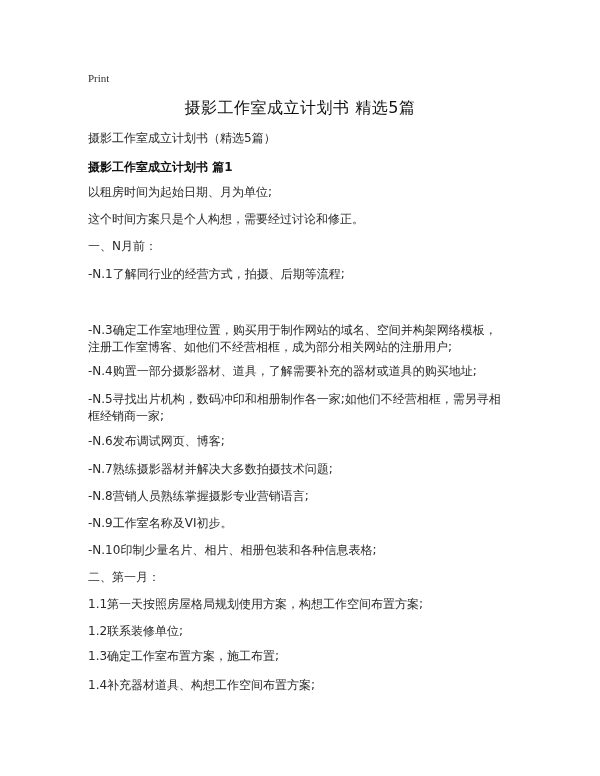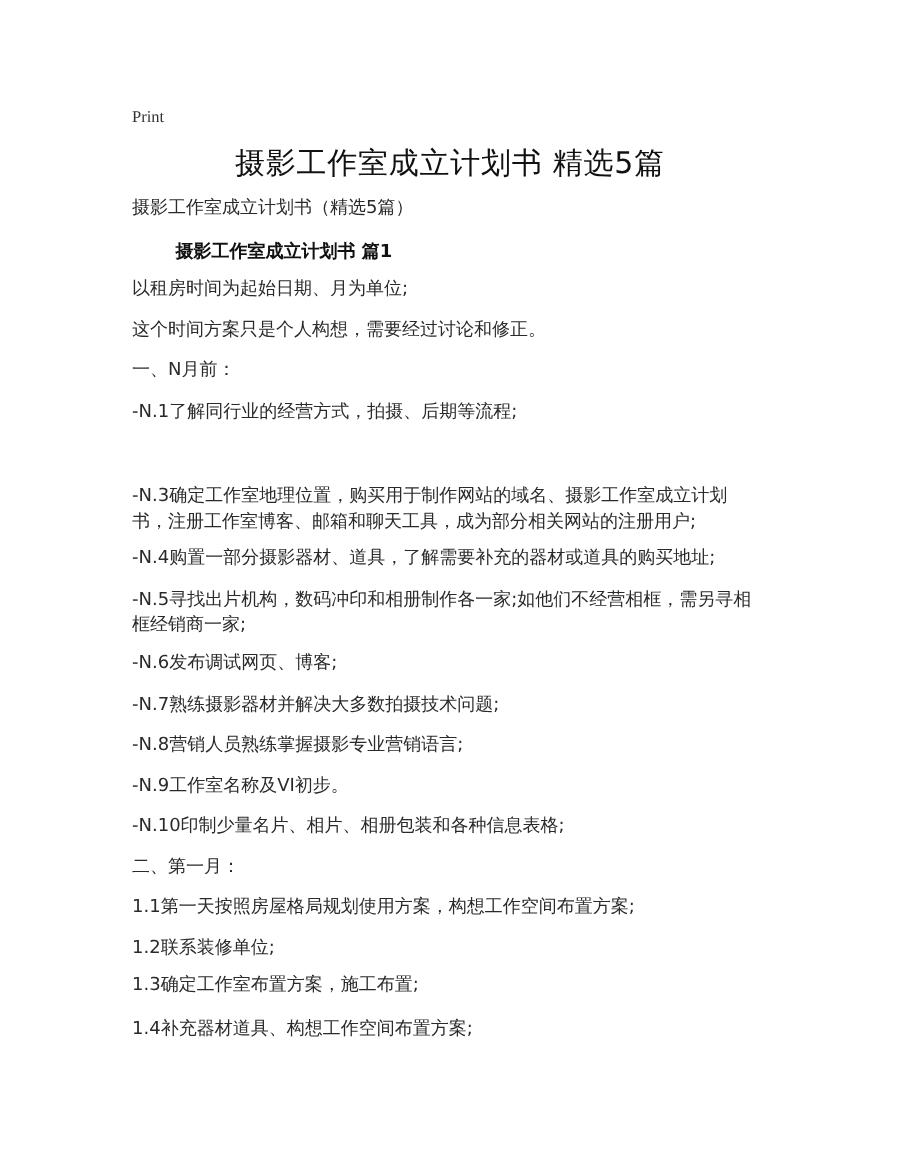--- a/index.html
+++ b/index.html
@@ -1,38 +1,38 @@
 <!DOCTYPE html>
 <html><head>
 <meta charset="utf-8">
 <style>
   html, body { margin: 0; padding: 0; background: #ffffff; }
   body { width: 600px; height: 776px; position: relative; overflow: hidden;
          font-family: "DejaVu Sans", "Liberation Sans", sans-serif; color: #222; }
   .page { position: absolute; left: 0; top: 0; width: 505px; height: 776px; }
   .t { position: absolute; left: 88px; white-space: nowrap; font-size: 12px; line-height: 17px; color: #2a2a2a; }
   .print { font-family: "Liberation Serif", serif; font-size: 11px; color: #333; }
-  .title { left: 0; width: 600px; text-align: center; font-size: 20px; line-height: 22px; color: #111; letter-spacing: 0.5px; }
+  .title { left: 0; width: 600px; text-align: center; font-size: 16px; line-height: 22px; color: #111; letter-spacing: 0.5px; }
   .bold { font-weight: bold; color: #111; }
   .wrap { white-space: normal; width: 420px; }
 </style>
 </head>
 <body>
 
 <div class="page">
   <div class="t print" style="top:70px;">Print</div>
   <div class="t title" style="top:97px;">摄影工作室成立计划书 精选5篇</div>
   <div class="t" style="top:130px;">摄影工作室成立计划书（精选5篇）</div>
-  <div class="t bold" style="top:159px;margin-left:29px;">摄影工作室成立计划书 篇1</div>
+  <div class="t bold" style="top:159px;">摄影工作室成立计划书 篇1</div>
 
   <div class="t" style="top:184px;">以租房时间为起始日期、月为单位;</div>
   <div class="t" style="top:211px;">这个时间方案只是个人构想，需要经过讨论和修正。</div>
   <div class="t" style="top:238px;">一、N月前：</div>
   <div class="t" style="top:266px;">-N.1了解同行业的经营方式，拍摄、后期等流程;</div>
-  <div class="t wrap" style="top:322px;">-N.3确定工作室地理位置，购买用于制作网站的域名、摄影工作室成立计划书，注册工作室博客、邮箱和聊天工具，成为部分相关网站的注册用户;</div>
+  <div class="t wrap" style="top:322px;">-N.3确定工作室地理位置，购买用于制作网站的域名、空间并构架网络模板，注册工作室博客、如他们不经营相框，成为部分相关网站的注册用户;</div>
   <div class="t" style="top:363px;">-N.4购置一部分摄影器材、道具，了解需要补充的器材或道具的购买地址;</div>
   <div class="t wrap" style="top:391px;">-N.5寻找出片机构，数码冲印和相册制作各一家;如他们不经营相框，需另寻相框经销商一家;</div>
   <div class="t" style="top:433px;">-N.6发布调试网页、博客;</div>
   <div class="t" style="top:461px;">-N.7熟练摄影器材并解决大多数拍摄技术问题;</div>
   <div class="t" style="top:488px;">-N.8营销人员熟练掌握摄影专业营销语言;</div>
   <div class="t" style="top:515px;">-N.9工作室名称及VI初步。</div>
   <div class="t" style="top:542px;">-N.10印制少量名片、相片、相册包装和各种信息表格;</div>
   <div class="t" style="top:569px;">二、第一月：</div>
   <div class="t" style="top:596px;">1.1第一天按照房屋格局规划使用方案，构想工作空间布置方案;</div>
   <div class="t" style="top:623px;">1.2联系装修单位;</div>

